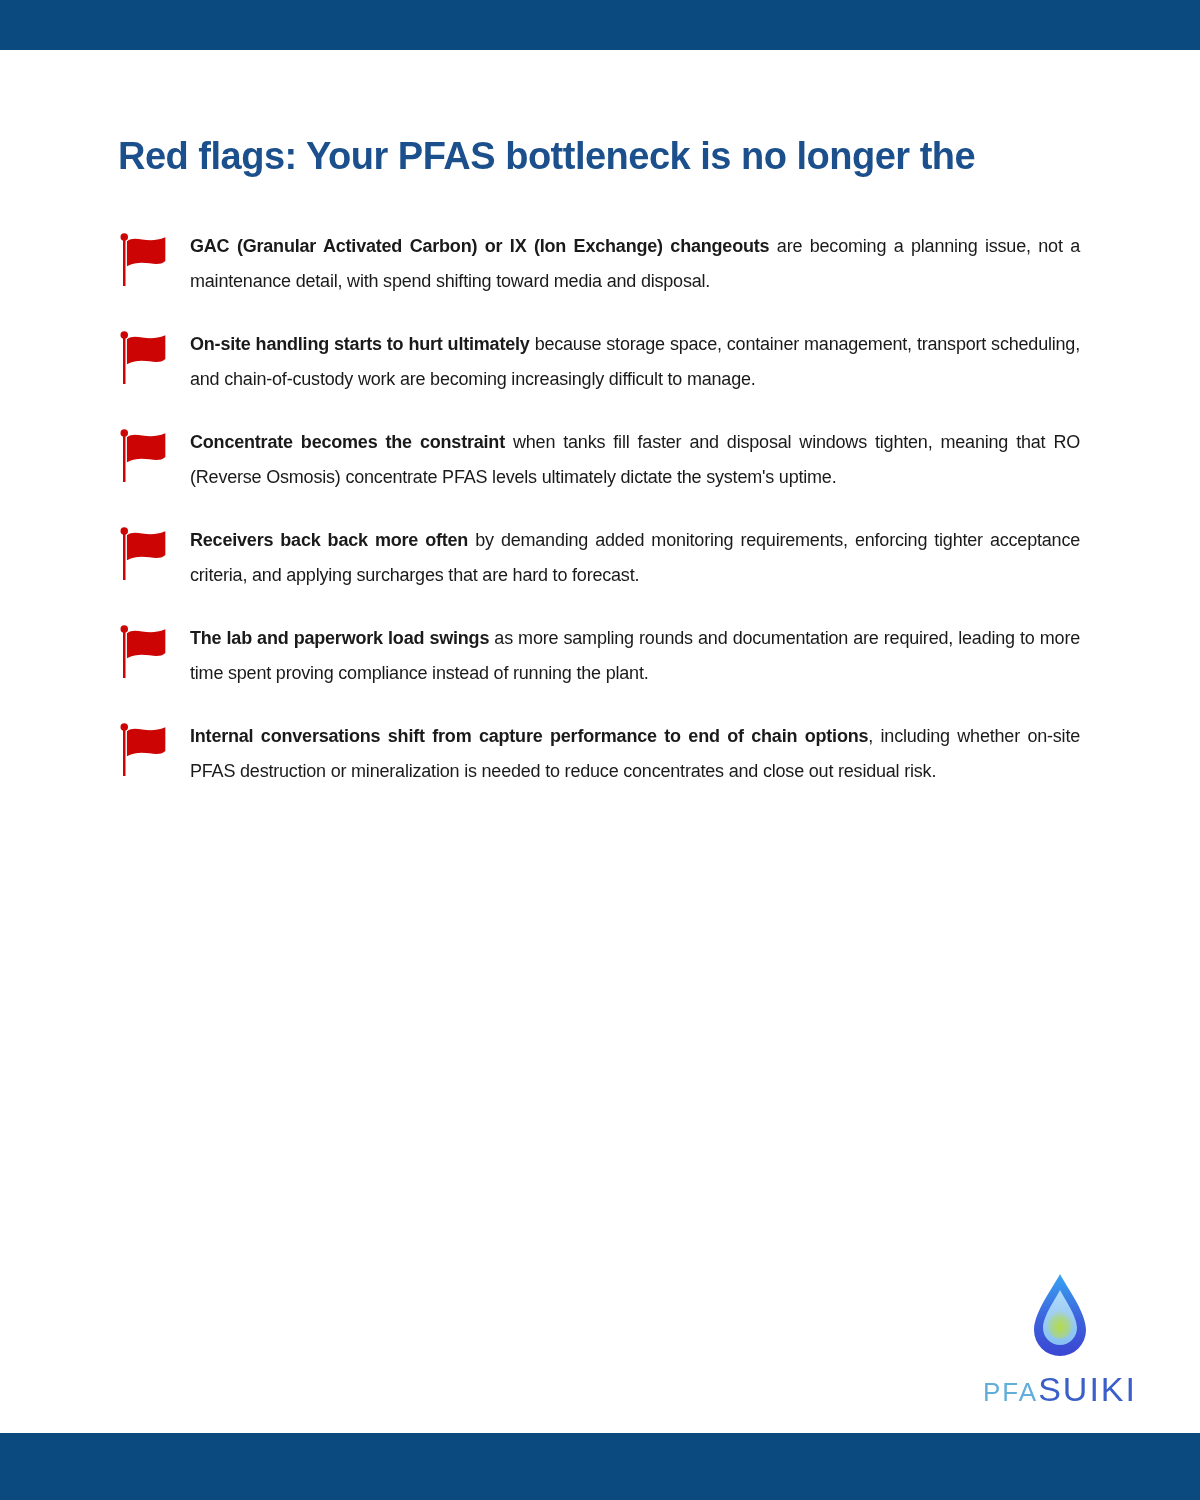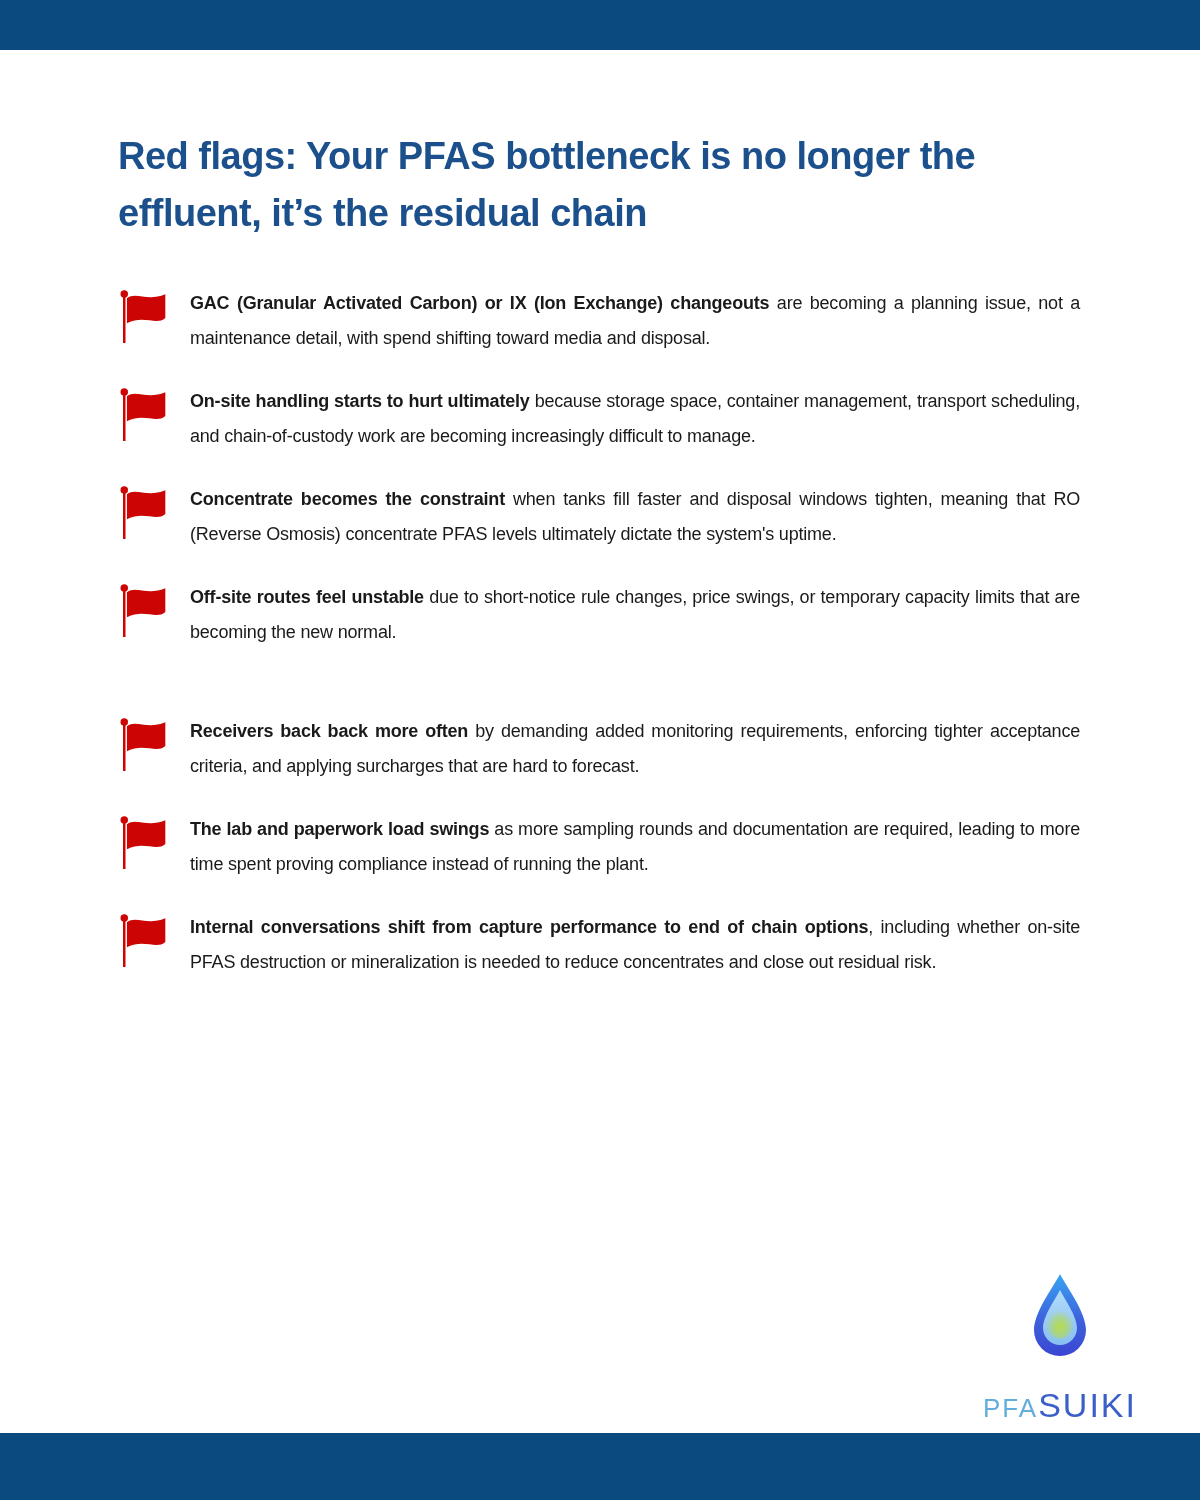--- a/index.html
+++ b/index.html
@@ -65,21 +65,20 @@
   }
   .item-text .lead { font-weight: 700; }
   .logo {
     position: absolute;
     right: 40px;
     top: 1272px;
     width: 200px;
     display: flex;
     flex-direction: column;
     align-items: center;
-    gap: 16px;
   }
   .logo-text {
     margin-top: 6px;
     white-space: nowrap;
     letter-spacing: 2px;
   }
   .logo-text .pfa {
     color: var(--logo-pfa, #62aeda);
     font-size: 26px;
   }
@@ -92,21 +91,20 @@
 <body>
 
 <div class="page">
 
   <div class="top-bar"></div>
 
   <div class="content">
 
     <h1 class="page-title">
       <div class="title-line">Red flags: Your PFAS bottleneck is no longer the</div>
-      <div class="title-line">effluent, it’s the residual chain</div>
     </h1>
 
     <div class="flag-list">
 
       <div class="flag-item">
         <span class="flag-icon-box">
           <svg width="50" height="64" viewBox="0 0 56 64" fill="var(--flag-red)" xmlns="http://www.w3.org/2000/svg">
             <circle cx="7" cy="5" r="4.2"></circle>
               <rect x="5.6" y="5" width="2.8" height="55"></rect>
             <path d="M10 10 C 20 2, 32 14, 53 5.5 L 53 32 C 43 41, 29 28, 10 38 Z"></path>
@@ -130,30 +128,20 @@
         <span class="flag-icon-box">
           <svg width="50" height="64" viewBox="0 0 56 64" fill="var(--flag-red)" xmlns="http://www.w3.org/2000/svg">
             <circle cx="7" cy="5" r="4.2"></circle>
               <rect x="5.6" y="5" width="2.8" height="55"></rect>
             <path d="M10 10 C 20 2, 32 14, 53 5.5 L 53 32 C 43 41, 29 28, 10 38 Z"></path>
           </svg>
         </span>
         <p class="item-text"><span class="lead">Concentrate becomes the constraint</span><span> when tanks fill faster and disposal windows tighten, meaning that RO (Reverse Osmosis) concentrate PFAS levels ultimately dictate the system's uptime.</span></p>
       </div>
 
-      <div class="flag-item gap-after">
-        <span class="flag-icon-box">
-          <svg width="50" height="64" viewBox="0 0 56 64" fill="var(--flag-red)" xmlns="http://www.w3.org/2000/svg">
-            <circle cx="7" cy="5" r="4.2"></circle>
-              <rect x="5.6" y="5" width="2.8" height="55"></rect>
-            <path d="M10 10 C 20 2, 32 14, 53 5.5 L 53 32 C 43 41, 29 28, 10 38 Z"></path>
-          </svg>
-        </span>
-        <p class="item-text"><span class="lead">Off-site routes feel unstable</span><span> due to short-notice rule changes, price swings, or temporary capacity limits that are becoming the new normal.</span></p>
-      </div>
 
       <div class="flag-item">
         <span class="flag-icon-box">
           <svg width="50" height="64" viewBox="0 0 56 64" fill="var(--flag-red)" xmlns="http://www.w3.org/2000/svg">
             <circle cx="7" cy="5" r="4.2"></circle>
               <rect x="5.6" y="5" width="2.8" height="55"></rect>
             <path d="M10 10 C 20 2, 32 14, 53 5.5 L 53 32 C 43 41, 29 28, 10 38 Z"></path>
           </svg>
         </span>
         <p class="item-text"><span class="lead">Receivers back back more often</span><span> by demanding added monitoring requirements, enforcing tighter acceptance criteria, and applying surcharges that are hard to forecast.</span></p>

